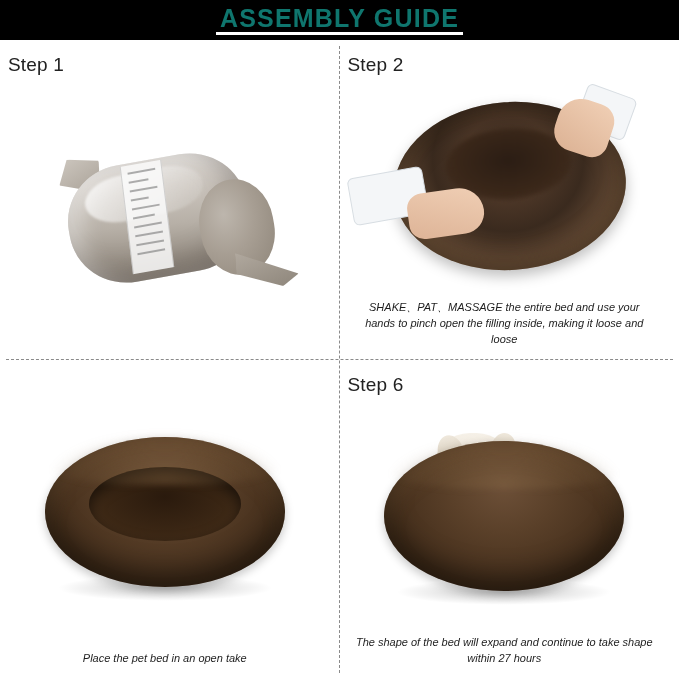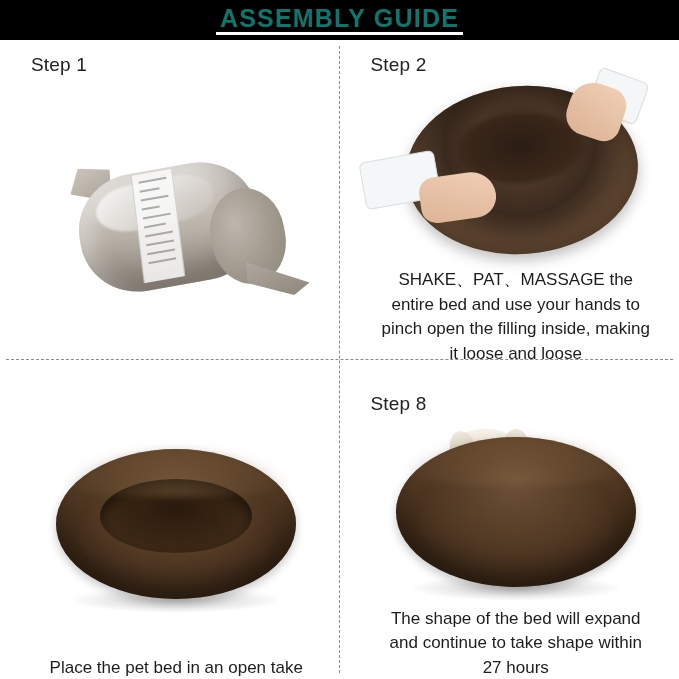--- a/index.html
+++ b/index.html
@@ -44,21 +44,21 @@
     position: relative;
     width: 679px;
     height: 639px;
     display: grid;
     grid-template-columns: 1fr 1fr;
     grid-template-rows: 1fr 1fr;
   }
   .cell {
     position: relative;
     box-sizing: border-box;
-    padding: 14px 16px 8px 29px;
+    padding: 14px 16px 8px 6px;
     display: flex;
     flex-direction: column;
   }
   
   .sep-v {
     position: absolute;
     left: 339px;
     top: 6px;
     bottom: 6px;
     width: 0;
@@ -81,25 +81,26 @@
   }
   .art {
     flex: 1 1 auto;
     position: relative;
     display: flex;
     align-items: center;
     justify-content: center;
     min-height: 0;
   }
   .caption {
-    font-size: 17px;
+    font-size: 11px;
     line-height: 1.45;
     text-align: center;
     color: #1d1d1d;
     padding: 0 10px 4px 10px;
+    font-style: italic;
   }
 
   
   .roll-wrap {
     position: relative;
     width: 250px;
     height: 160px;
   }
   .roll-body {
     position: absolute;
@@ -444,21 +445,21 @@
           <div class="bed-shadow"></div>
           <div class="bed-outer"></div>
           <div class="bed-inner"></div>
           <div class="bed-fuzz-top"></div>
         </div>
       </div>
       <div class="caption">Place the pet bed in an open take</div>
     </div>
 
     <div class="cell">
-      <div class="step-label">Step 8</div>
+      <div class="step-label">Step 6</div>
       <div class="art">
         <div class="bed-wrap">
           <div class="bed-shadow"></div>
           <div class="dog">
             <div class="dog-body"></div>
             <div class="dog-head">
               <div class="ear ear-l"></div>
               <div class="ear ear-r"></div>
               <div class="eye eye-l"></div>
               <div class="eye eye-r"></div>

